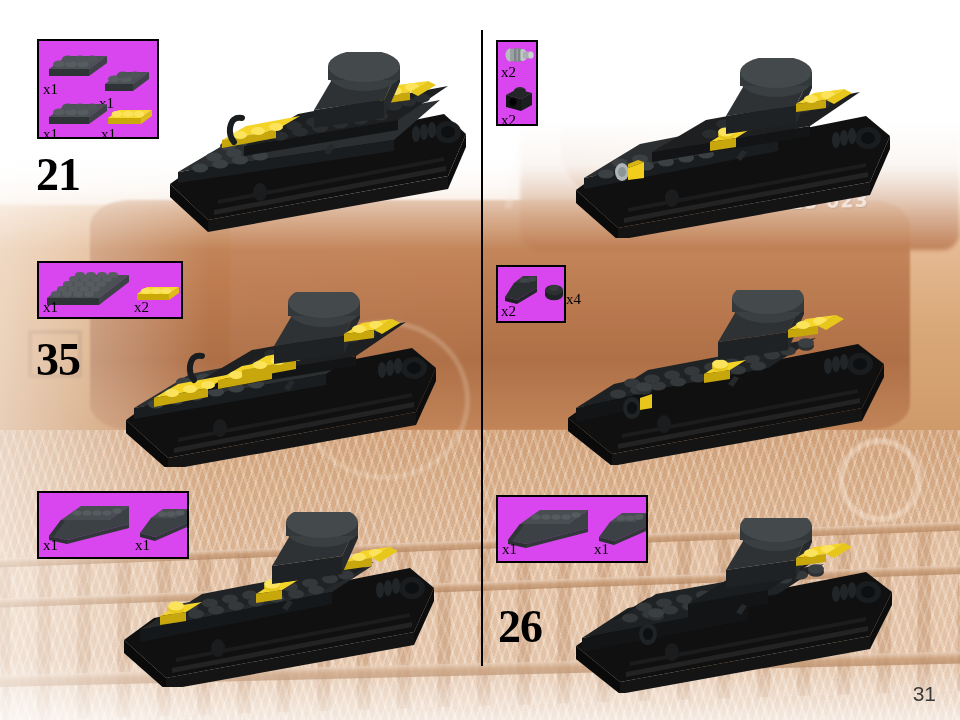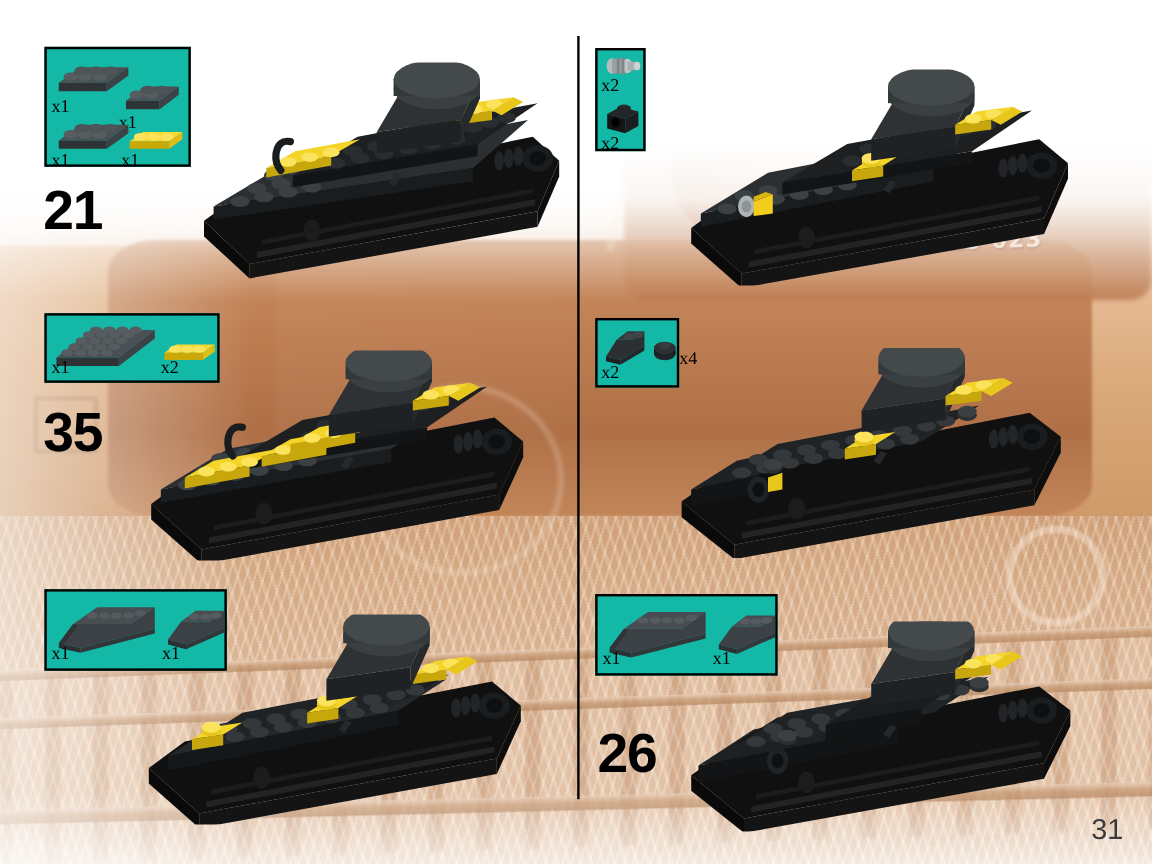--- a/index.html
+++ b/index.html
@@ -77,32 +77,32 @@
     background:linear-gradient(to bottom,#fff 0px,#fff 120px,rgba(255,255,255,.88) 165px,rgba(255,255,255,.30) 215px,rgba(255,255,255,0) 250px);}
   .bg-left-fade{position:absolute;left:0;top:0;width:210px;height:720px;
     background:linear-gradient(to right,rgba(255,255,255,.55),rgba(255,255,255,0));}
   .bg-bottom-fade{position:absolute;left:0;bottom:0;width:960px;height:60px;
     background:linear-gradient(to bottom,rgba(255,255,255,0),rgba(255,255,255,.65));}
 
   
   .divider{position:absolute;left:481px;top:30px;width:2px;height:636px;background:#000;}
 
   
-  .parts-box{position:absolute;background:#14b8a6;border:2px solid #000;box-sizing:border-box;}
+  .parts-box{position:absolute;background:#d946ef;border:2px solid #000;box-sizing:border-box;}
   .part{position:absolute;}
   .qty{position:absolute;font-family:"Liberation Serif",serif;font-size:15px;color:#000;
        font-weight:400;letter-spacing:0px;white-space:nowrap;}
 
   
-  .step-num{position:absolute;font-family:Liberation Sans, sans-serif;font-weight:bold;
+  .step-num{position:absolute;font-family:Liberation Serif, serif;font-weight:bold;
     font-size:46px;color:#000;letter-spacing:-1px;line-height:1;}
 
   
   .page-num{position:absolute;right:24px;bottom:14px;font-family:"Liberation Sans",sans-serif;
-    font-size:24px;color:#3a3a3a;}
+    font-size:21px;color:#3a3a3a;}
 
   
   .model{position:absolute;}
 </style>
 </head>
 <body>
 
 <div id="page">
 
   <div class="bg-photo">

